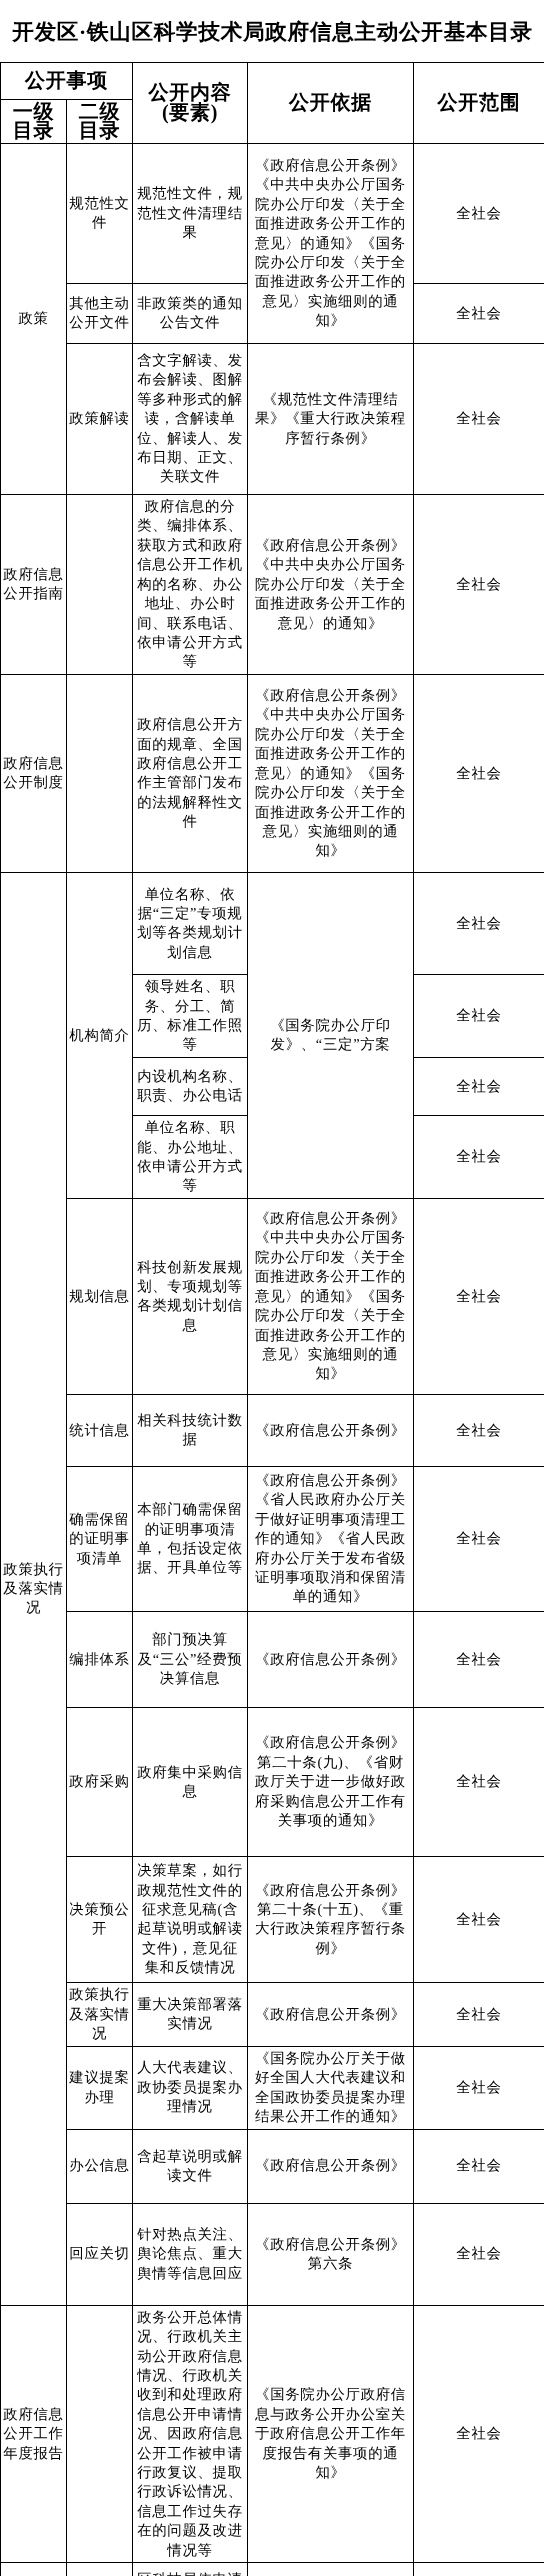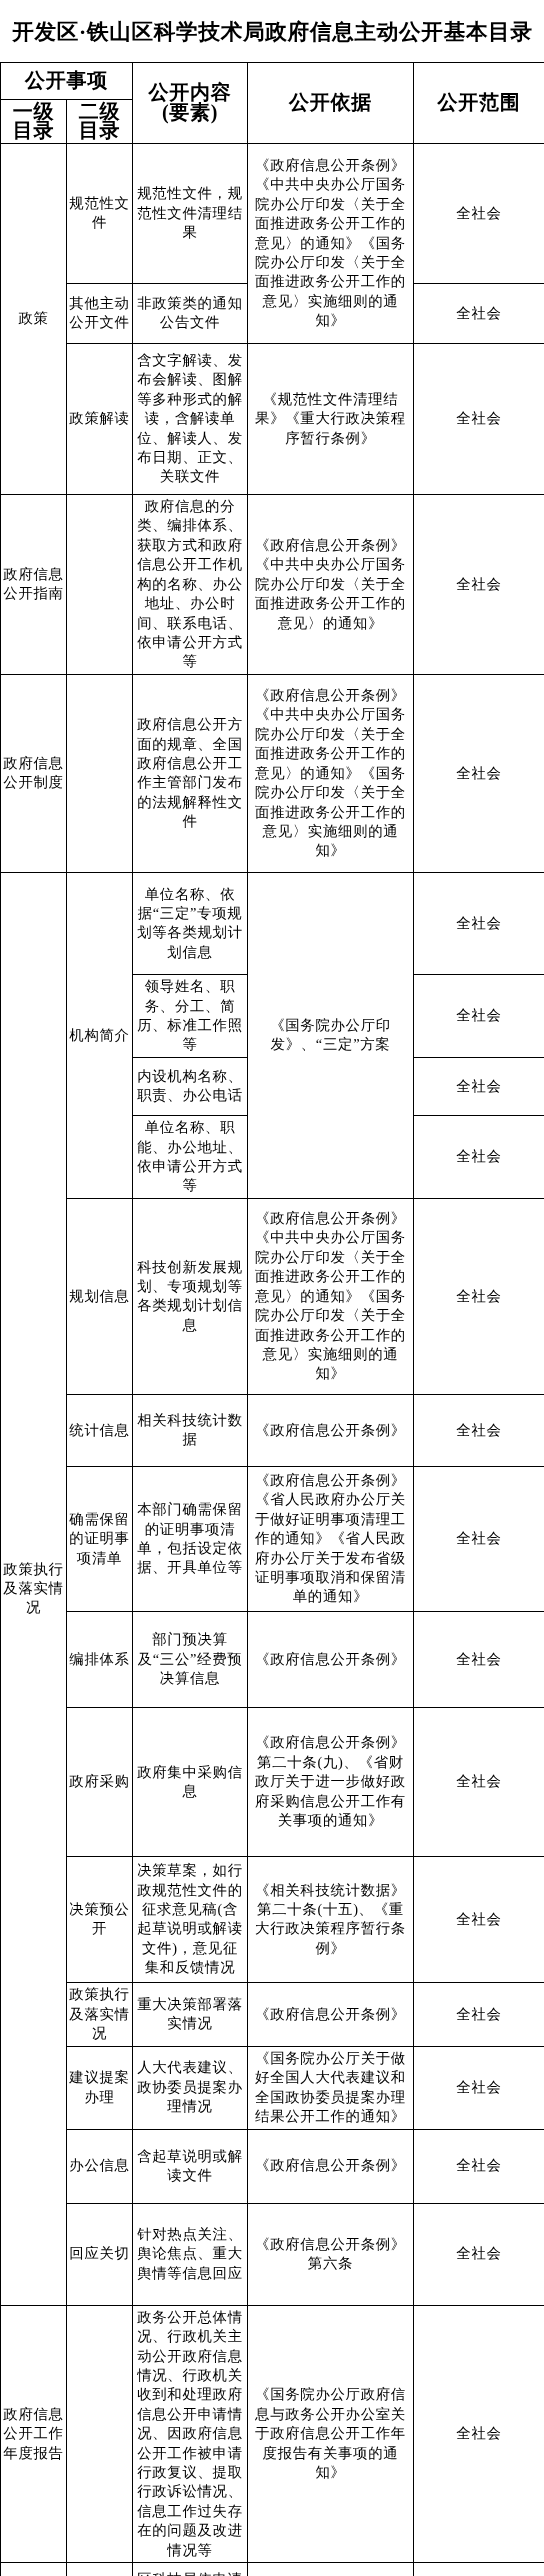--- a/index.html
+++ b/index.html
@@ -144,21 +144,21 @@
       </tr>
       <tr style="height:149px">
         <td>政府采购</td>
         <td>政府集中采购信息</td>
         <td>《政府信息公开条例》第二十条(九)、《省财政厅关于进一步做好政府采购信息公开工作有关事项的通知》</td>
         <td>全社会</td>
       </tr>
       <tr style="height:126px">
         <td>决策预公开</td>
         <td>决策草案，如行政规范性文件的征求意见稿(含起草说明或解读文件)，意见征集和反馈情况</td>
-        <td>《相关科技统计数据》第二十条(十五)、《重大行政决策程序暂行条例》</td>
+        <td>《政府信息公开条例》第二十条(十五)、《重大行政决策程序暂行条例》</td>
         <td>全社会</td>
       </tr>
       <tr style="height:61px">
         <td>政策执行及落实情况</td>
         <td>重大决策部署落实情况</td>
         <td>《政府信息公开条例》</td>
         <td>全社会</td>
       </tr>
       <tr style="height:70px">
         <td>建议提案办理</td>

